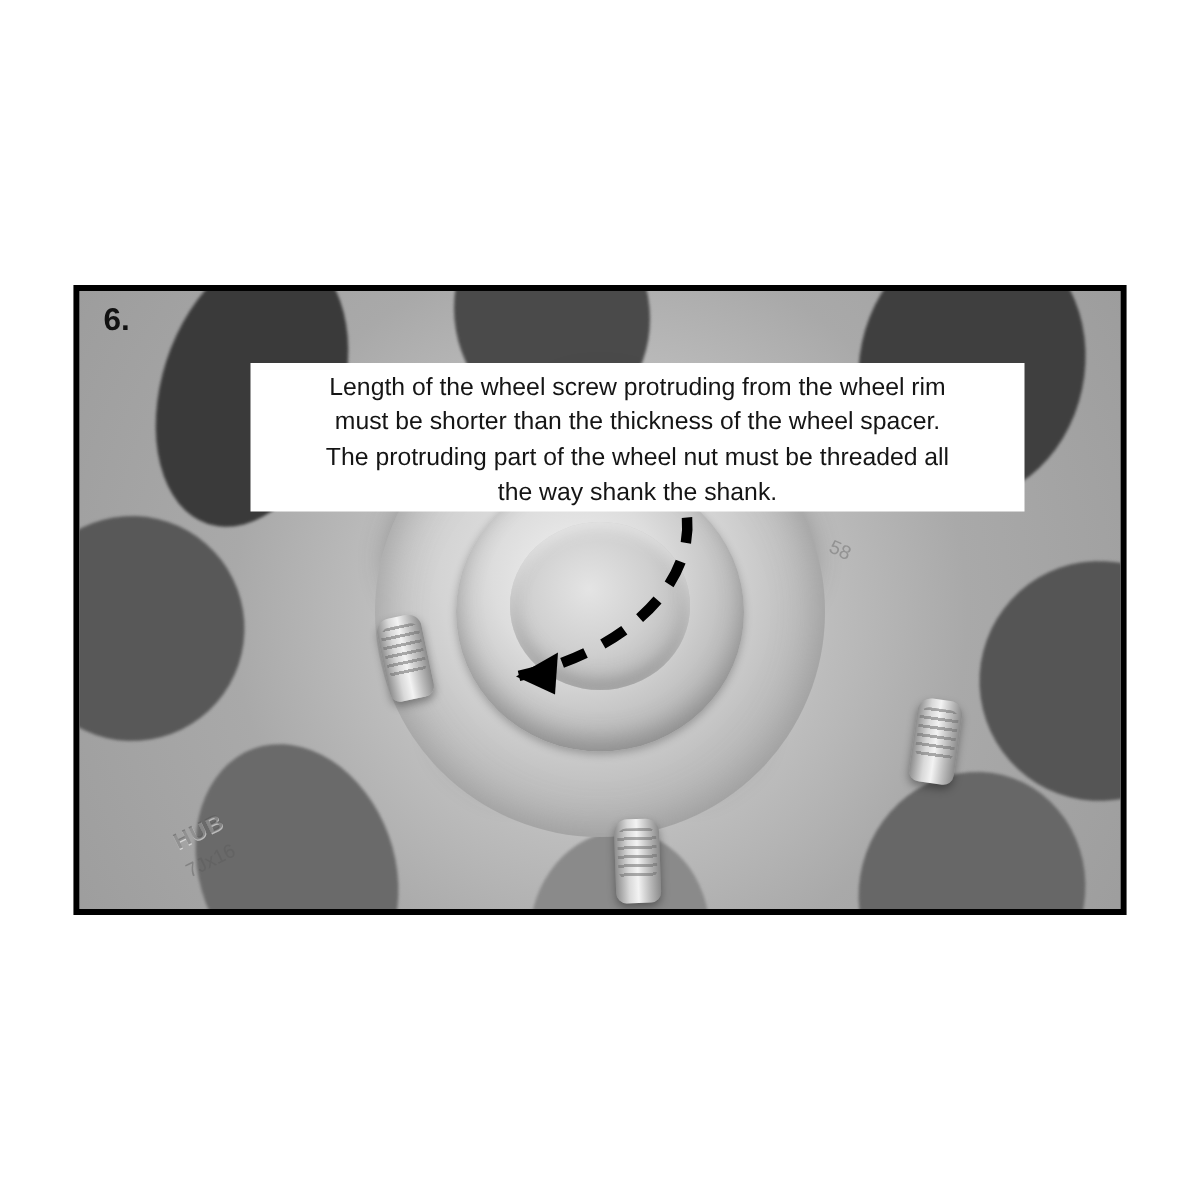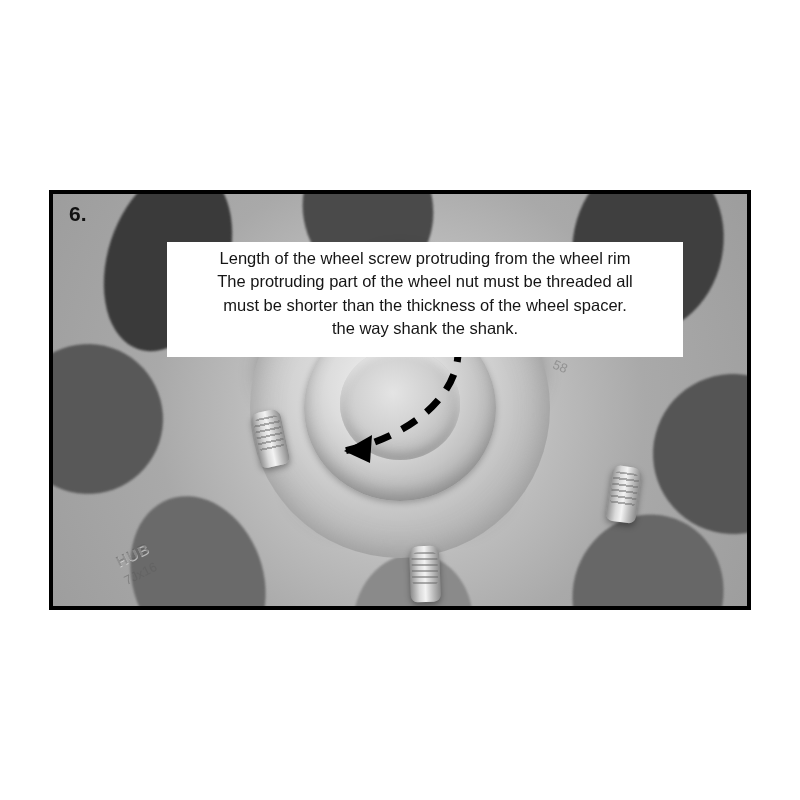--- a/index.html
+++ b/index.html
@@ -187,21 +187,21 @@
     color: #111111;
   }
 
   
   #caption {
     position: absolute;
     left: 114px;
     top: 48px;
     width: 516px;
     background: #ffffff;
-    padding: 5px 8px 16px 8px;
+    padding: 5px 8px 0 8px;
     box-sizing: border-box;
     text-align: center;
     font-size: 16.5px;
     line-height: 1.42;
     color: #151515;
   }
   #caption .line { display: block; white-space: nowrap; }
 
   
   #arrow-svg {
@@ -253,19 +253,19 @@
 
     <svg id="arrow-svg" viewBox="0 0 230 130">
       <path d="M210 6 C214 52, 168 96, 96 112" fill="none" stroke="#000000" stroke-width="7" stroke-dasharray="17 13" stroke-linecap="butt"></path>
       <polygon points="96,112 124,96 122,124" fill="#000000"></polygon>
     </svg>
 
     <div id="step-number">6.</div>
 
     <div id="caption">
       <span class="line">Length of the wheel screw protruding from the wheel rim</span>
+      <span class="line">must be shorter than the thickness of the wheel spacer.</span>
       <span class="line">The protruding part of the wheel nut must be threaded all</span>
-      <span class="line">must be shorter than the thickness of the wheel spacer.</span>
       <span class="line">the way shank the shank.</span>
     </div>
 
   </div>
 </div>
 
 </body></html>

